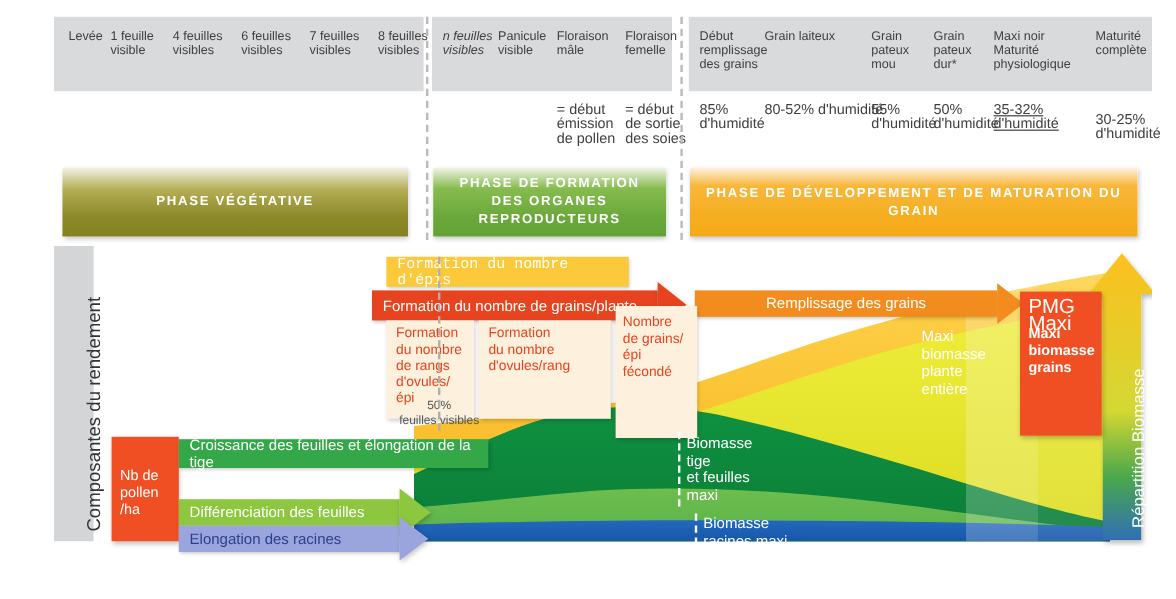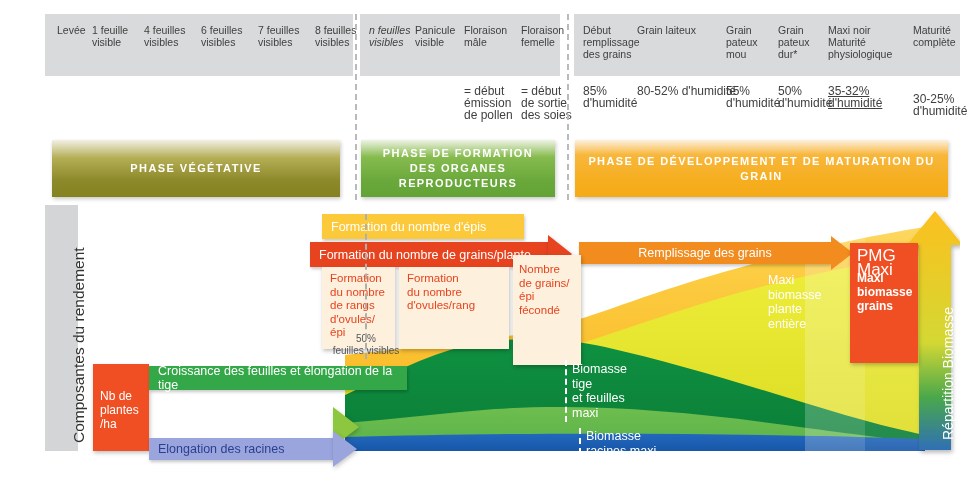--- a/index.html
+++ b/index.html
@@ -182,21 +182,21 @@
                C750,230 830,232 880,234 L880,246 Z" fill="url(#gBlue)"></path>
 
       <rect x="760" y="14" width="60" height="232" fill="#ffffff" opacity="0.22"></rect>
       <rect x="820" y="14" width="78" height="232" fill="#ffffff" opacity="0.10"></rect>
 
       <g filter="url(#sh)">
         <path d="M874,245 L874,40 L862,40 L890,6 L918,40 L906,40 L906,245 Z" fill="url(#gArrow)"></path>
       </g>
     </svg>
 
-    <div class="bar" style="left:277px;top:9px;width:202px;height:25px;background:#fcc93a;color:#fff;">
+    <div class="bar" style="left:277px;top:9px;width:202px;height:25px;background:#fcc93a;color:#fff;font-family:Liberation Mono, monospace;">
       <span>Formation du nombre d'épis</span>
     </div>
 
     <div class="bar" style="left:265px;top:37px;width:238px;height:25px;background:#e8431f;color:#fff;">
       <span>Formation du nombre de grains/plante</span>
     </div>
     <div class="ahead" style="left:503px;top:30px;border-top:19px solid transparent;border-bottom:19px solid transparent;
                 border-left:24px solid #e8431f;filter:drop-shadow(1px 2px 2px rgba(0,0,0,.25));"></div>
 
     <div class="bar" style="left:534px;top:37px;width:252px;height:22px;background:#f28c1e;color:#fff;justify-content:center;">
@@ -222,27 +222,30 @@
 de grains/
 épi
 fécondé</div>
 
     <div class="tiny" style="left:266px;top:128px;width:110px;white-space:pre-line;">50%
 feuilles visibles</div>
     <div class="vdash" style="left:320px;top:9px;height:145px;border-left:2px dashed #aeb0ad;"></div>
 
     <div class="box" style="left:48px;top:159px;width:56px;height:87px;background:#f04e23;"></div>
     <div class="boxtext" style="left:55px;top:184px;width:52px;color:#fff;font-size:12px;line-height:14px;white-space:pre-line;">Nb de
-plantes
+pollen
 /ha</div>
 
     <div class="bar" style="left:104px;top:161px;width:258px;height:24px;background:#34a849;color:#fff;">
       <span>Croissance des feuilles et élongation de la tige</span>
     </div>
 
+    <div class="bar" style="left:104px;top:211px;width:184px;height:22px;background:#8dc63f;color:#fff;">
+      <span>Différenciation des feuilles</span>
+    </div>
     <div class="ahead" style="left:288px;top:202px;border-top:20px solid transparent;border-bottom:20px solid transparent;
                 border-left:26px solid #8dc63f;filter:drop-shadow(1px 2px 2px rgba(0,0,0,.22));"></div>
 
     <div class="bar" style="left:104px;top:233px;width:184px;height:22px;background:#9aa5de;color:#2b3f8f;">
       <span>Elongation des racines</span>
     </div>
     <div class="ahead" style="left:288px;top:226px;border-top:18px solid transparent;border-bottom:18px solid transparent;
                 border-left:24px solid #9aa5de;filter:drop-shadow(1px 2px 2px rgba(0,0,0,.22));"></div>
 
     <div class="vdash" style="left:520px;top:155px;height:62px;border-left:2px dashed #ffffff;"></div>

